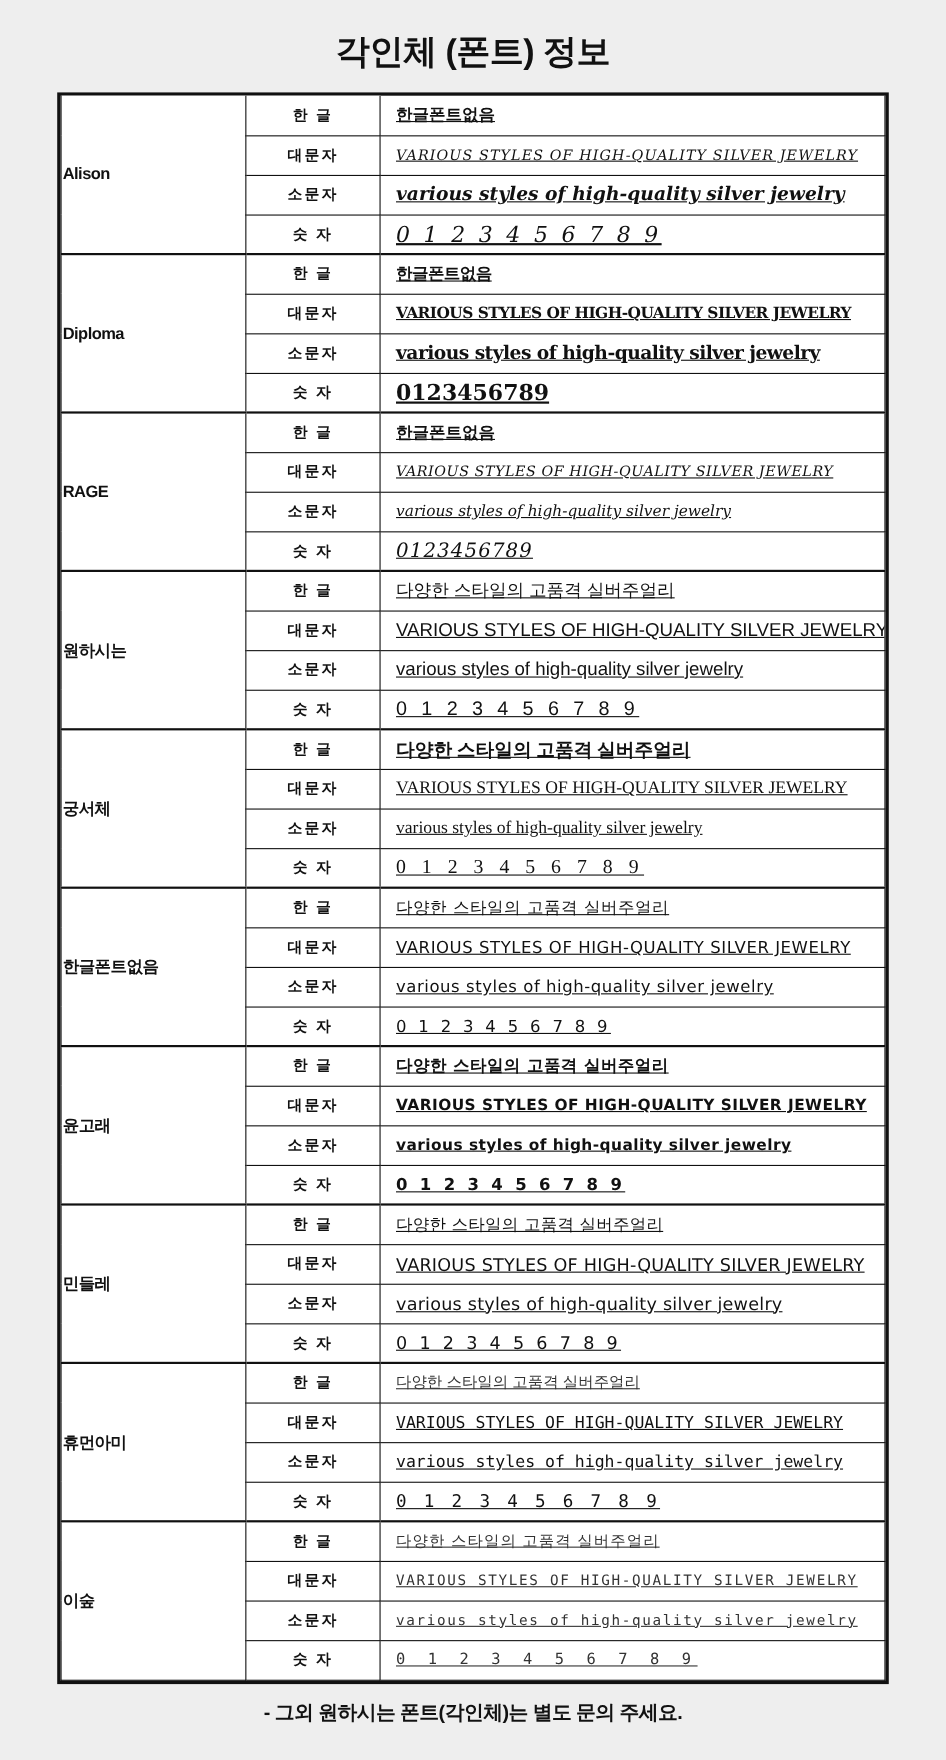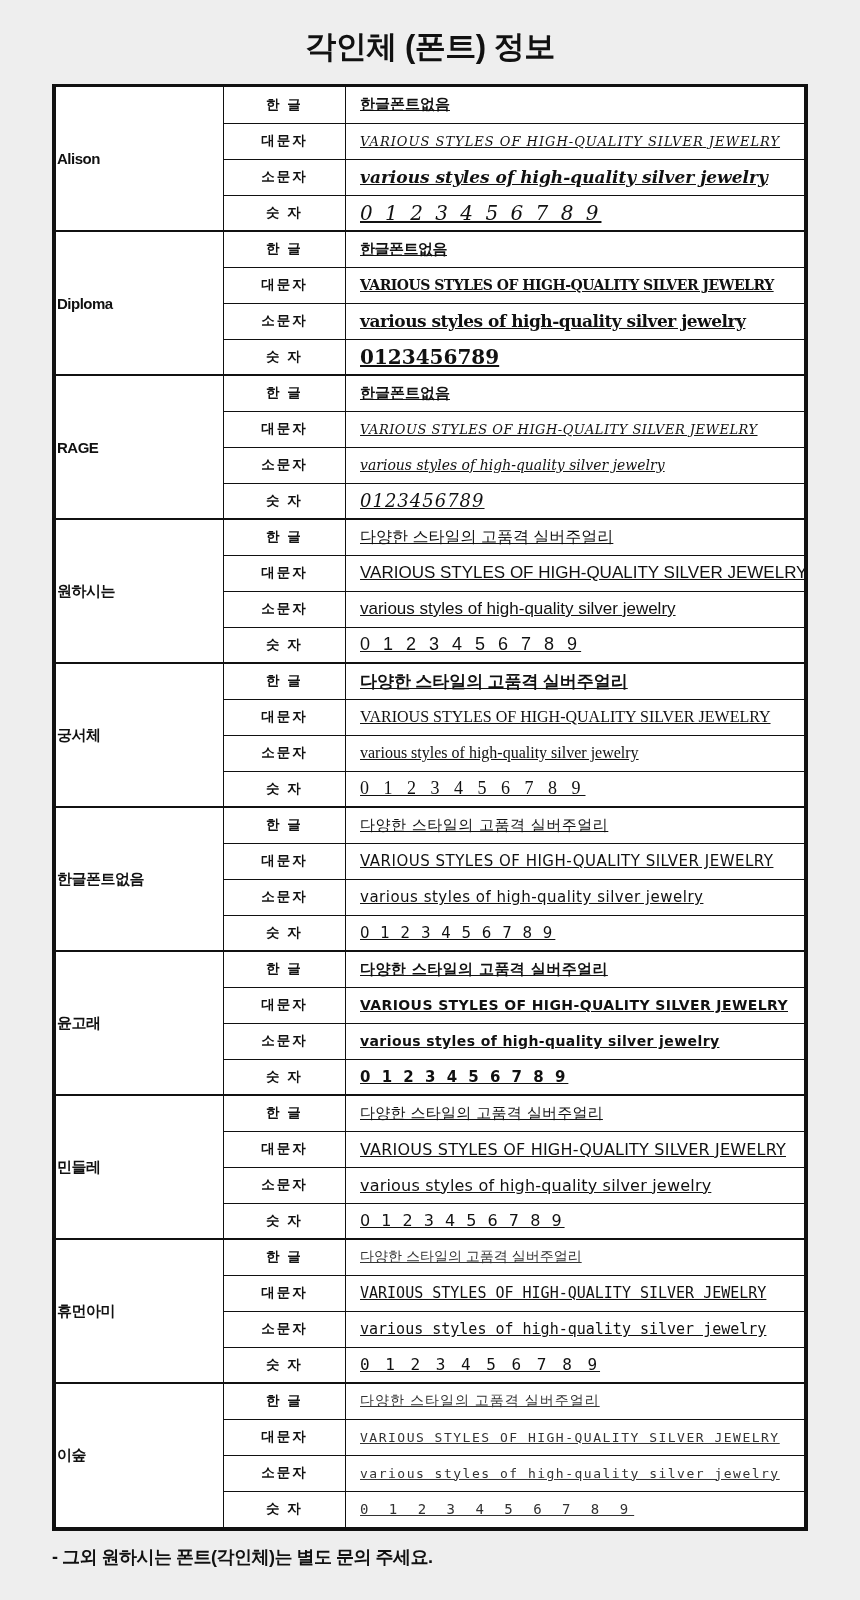--- a/index.html
+++ b/index.html
@@ -120,21 +120,21 @@
   .f-humanami .samplecell { font-family: "DejaVu Sans Mono", monospace; font-size: 15px; letter-spacing: 0px; }
   .f-humanami .s-num { letter-spacing: 3px; font-size: 16px; }
   .f-humanami .s-han { font-family: "Liberation Sans", sans-serif; font-size: 14px; color: #333; }
 
   .f-isup .samplecell { font-family: "DejaVu Sans Mono", monospace; font-size: 13px; letter-spacing: 1.5px; color: #333; }
   .f-isup .s-num { letter-spacing: 6px; font-size: 14px; }
   .f-isup .s-han { font-family: "Liberation Sans", sans-serif; font-size: 14px; letter-spacing: 1px; }
 
   .footnote {
     margin: 14px 52px 0 52px;
-    text-align: left;
+    text-align: center;
     font-size: 18px;
     font-weight: bold;
     letter-spacing: -0.5px;
     color: #111;
   }
 </style>
 </head>
 <body>
 
 <div class="page">

